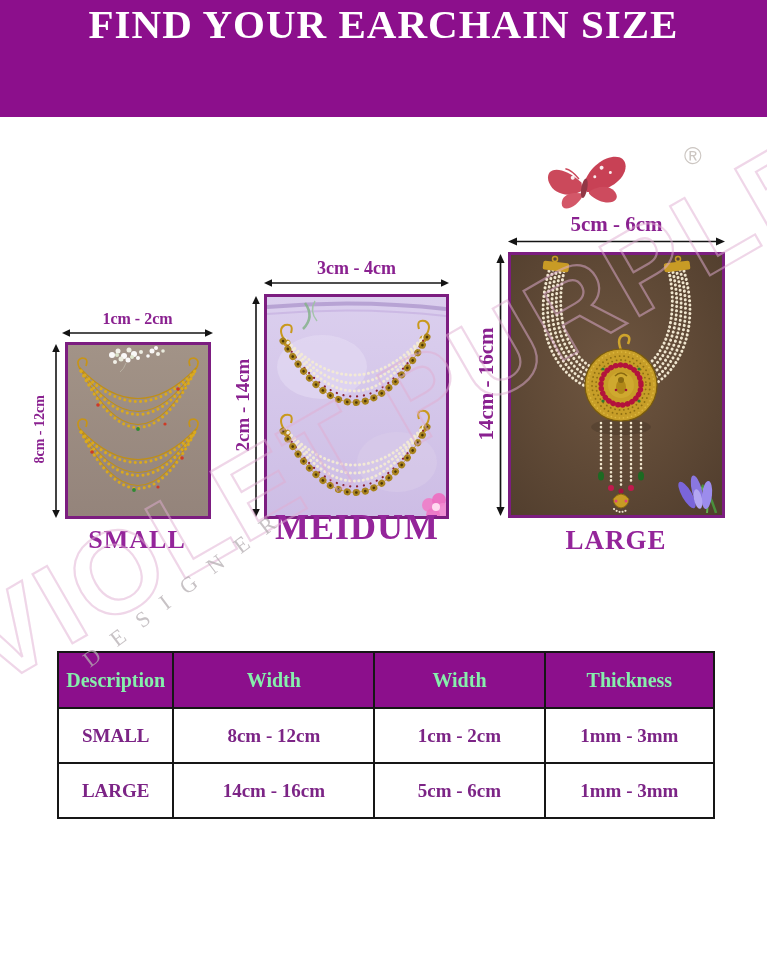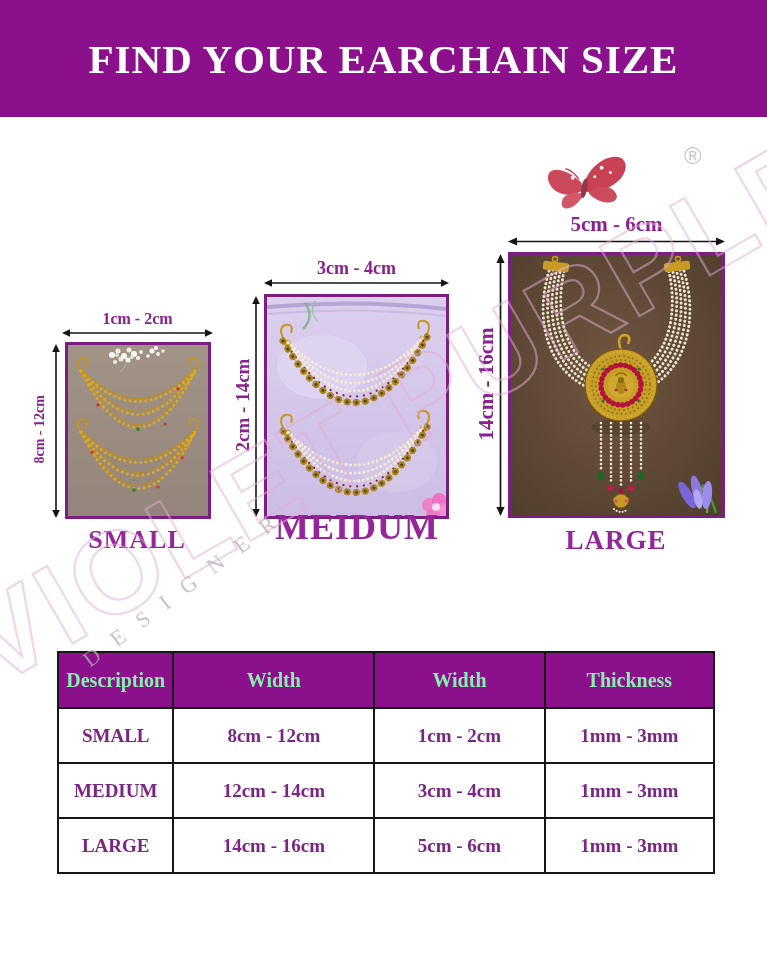--- a/index.html
+++ b/index.html
@@ -2,21 +2,21 @@
 <html><head>
 <meta charset="utf-8">
 <style>
   html,body { margin:0; padding:0; background:#ffffff; }
   .page {
     position:relative; width:767px; height:959px; background:#ffffff;
     overflow:hidden; font-family:"Liberation Serif", serif;
   }
   .banner {
     position:absolute; left:0; top:0; width:767px; height:117px;
-    background:#8c0f8c; display:flex; align-items:center; justify-content:center;
+    background:#8c0f8c; display:flex; justify-content:center;
   }
   .banner-title {
     color:#ffffff; font-size:41px; font-weight:bold; letter-spacing:1px;
     font-family:"Liberation Serif", serif;
   }
   .dim-label {
     position:absolute; color:#8a2190; font-weight:bold; text-align:center;
     font-family:"Liberation Serif", serif; line-height:1.05; white-space:nowrap;
   }
   .v-rot { transform:rotate(-90deg); }
@@ -308,26 +308,20 @@
       <th>Width</th>
       <th>Thickness</th>
     </tr>
     <tr>
       <td>SMALL</td>
       <td>8cm - 12cm</td>
       <td>1cm - 2cm</td>
       <td>1mm - 3mm</td>
     </tr>
     <tr>
-      <td>MEDIUM</td>
-      <td>12cm - 14cm</td>
-      <td>3cm - 4cm</td>
-      <td>1mm - 3mm</td>
-    </tr>
-    <tr>
       <td>LARGE</td>
       <td>14cm - 16cm</td>
       <td>5cm - 6cm</td>
       <td>1mm - 3mm</td>
     </tr>
   </tbody>
     </table>
 
   <svg class="wm-overlay" width="767" height="959" viewBox="0 0 767 959">
     <text transform="rotate(-30 397 410)" x="397" y="450" text-anchor="middle" font-family="Liberation Sans, sans-serif" font-weight="bold" font-size="116" fill="none" stroke="#e0aed2" stroke-width="2.2" letter-spacing="4" opacity="0.5">VIOLET PURPLE</text>

